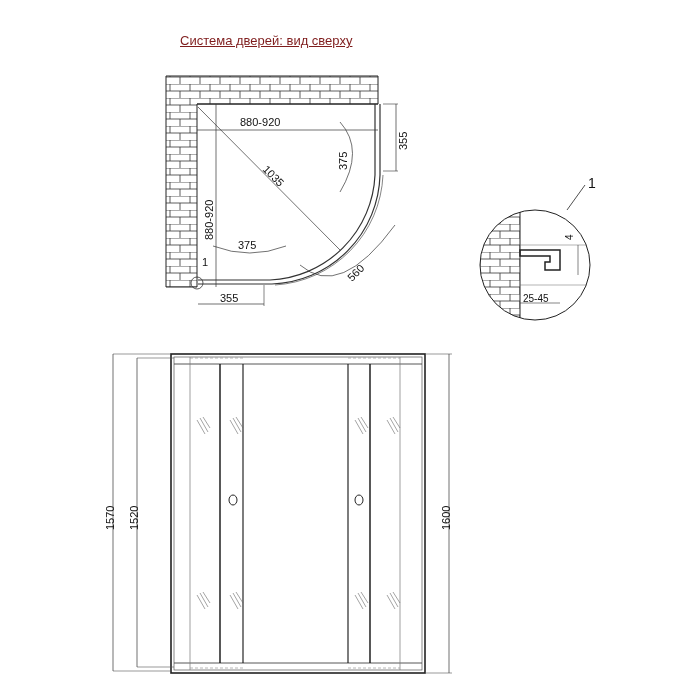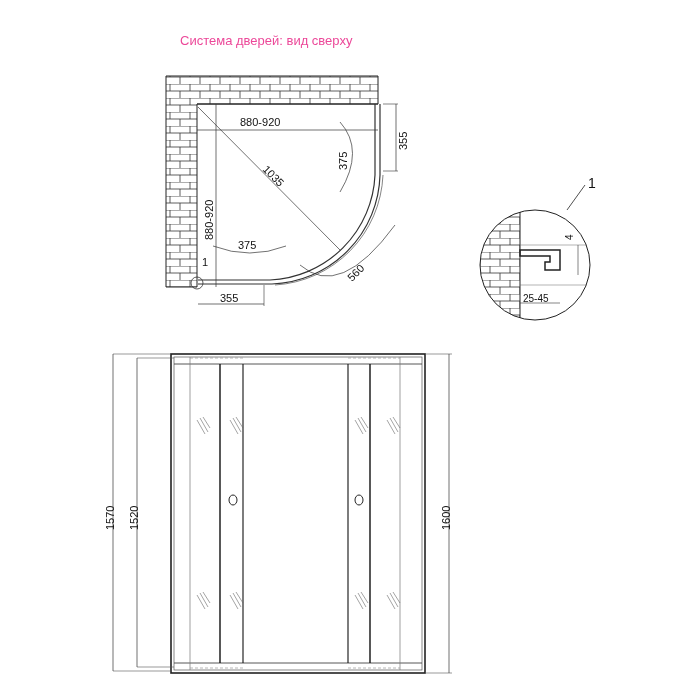--- a/index.html
+++ b/index.html
@@ -1,17 +1,17 @@
 <!DOCTYPE html>
 <html><head>
 <meta charset="utf-8">
 <style>
   html, body { margin:0; padding:0; background:#fff; }
   body { width:700px; height:700px; position:relative; overflow:hidden; font-family:"Liberation Sans", sans-serif; }
-  .title { position:absolute; left:180px; top:33px; font-size:13px; color:#ec4899; }
+  .title { position:absolute; left:180px; top:33px; font-size:13px; color:#7f1d1d;text-decoration:underline; }
   svg { position:absolute; left:0; top:0; }
   .dim { font-family:"Liberation Sans", sans-serif; font-size:11px; fill:#111; }
 </style>
 </head>
 <body>
 
 <div class="title">Система дверей: вид сверху</div>
 
 <svg width="700" height="700" viewBox="0 0 700 700">
   <defs>

